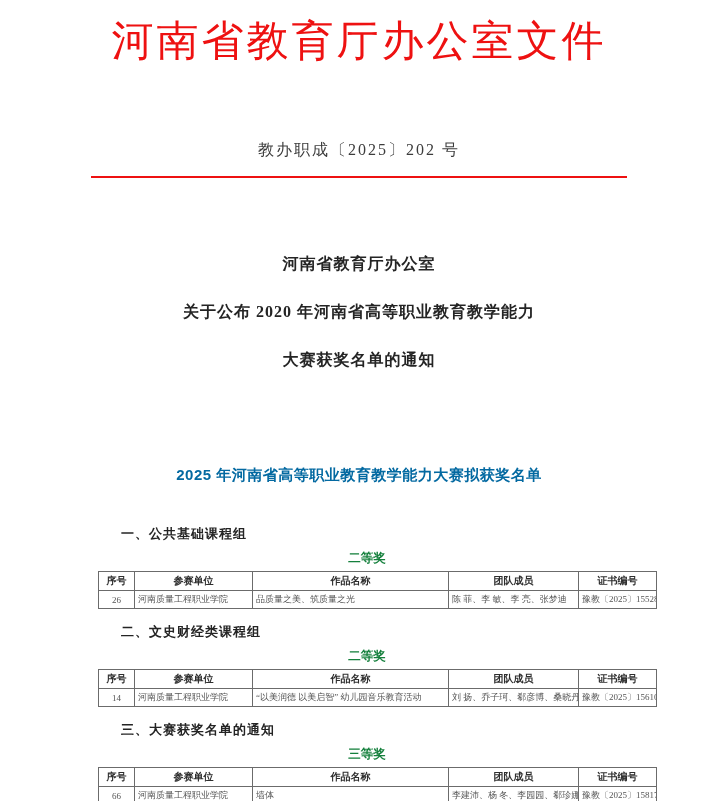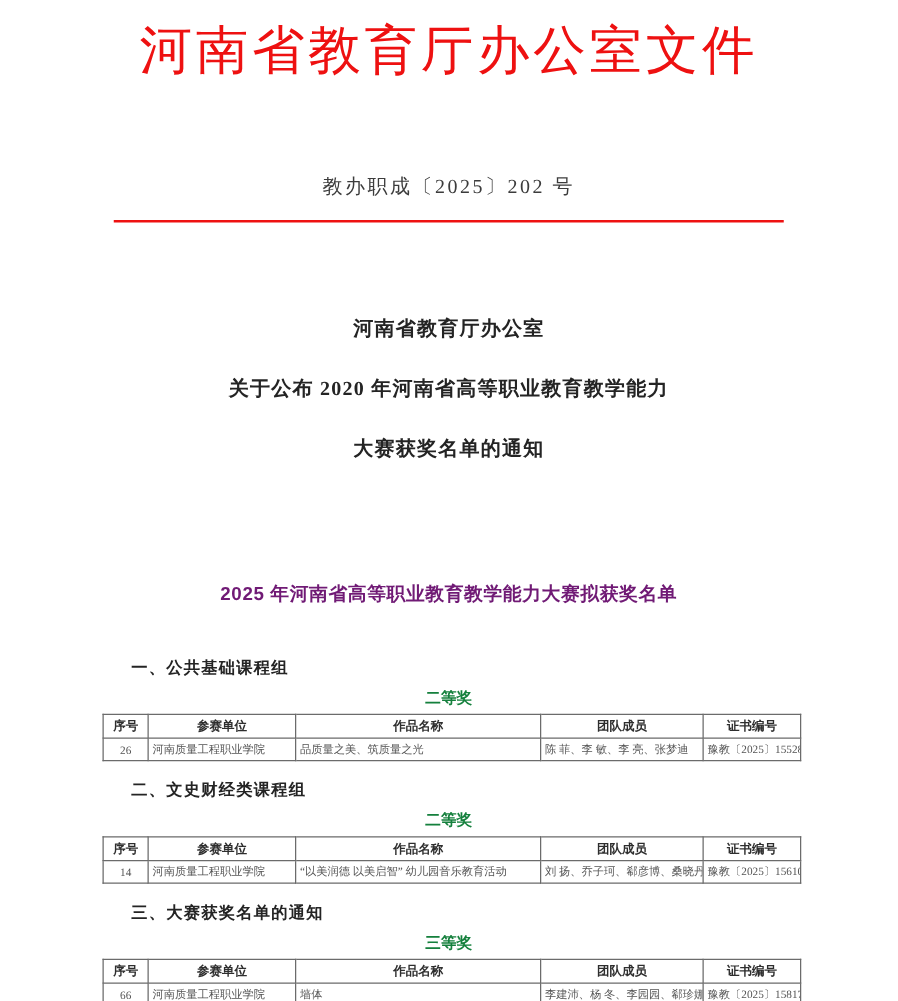--- a/index.html
+++ b/index.html
@@ -44,24 +44,24 @@
     color: #242424;
     line-height: 48px;
     letter-spacing: 1px;
   }
   .list-title {
     margin-top: 82px;
     text-align: center;
     font-size: 15px;
     font-weight: bold;
     font-family: "Liberation Sans", "DejaVu Sans", sans-serif;
-    color: #701a75;
+    color: #0369a1;
     letter-spacing: 0.5px;
   }
-  .section { margin-top: 14px; }
+  .section { margin-top: 14px; padding-left: 16px; }
   #sections .section:first-child { margin-top: 40px; }
   .section-heading {
     margin-left: 105px;
     font-size: 13px;
     font-weight: bold;
     font-family: "Liberation Sans", "DejaVu Sans", sans-serif;
     color: #242424;
     letter-spacing: 1px;
     line-height: 18px;
   }

